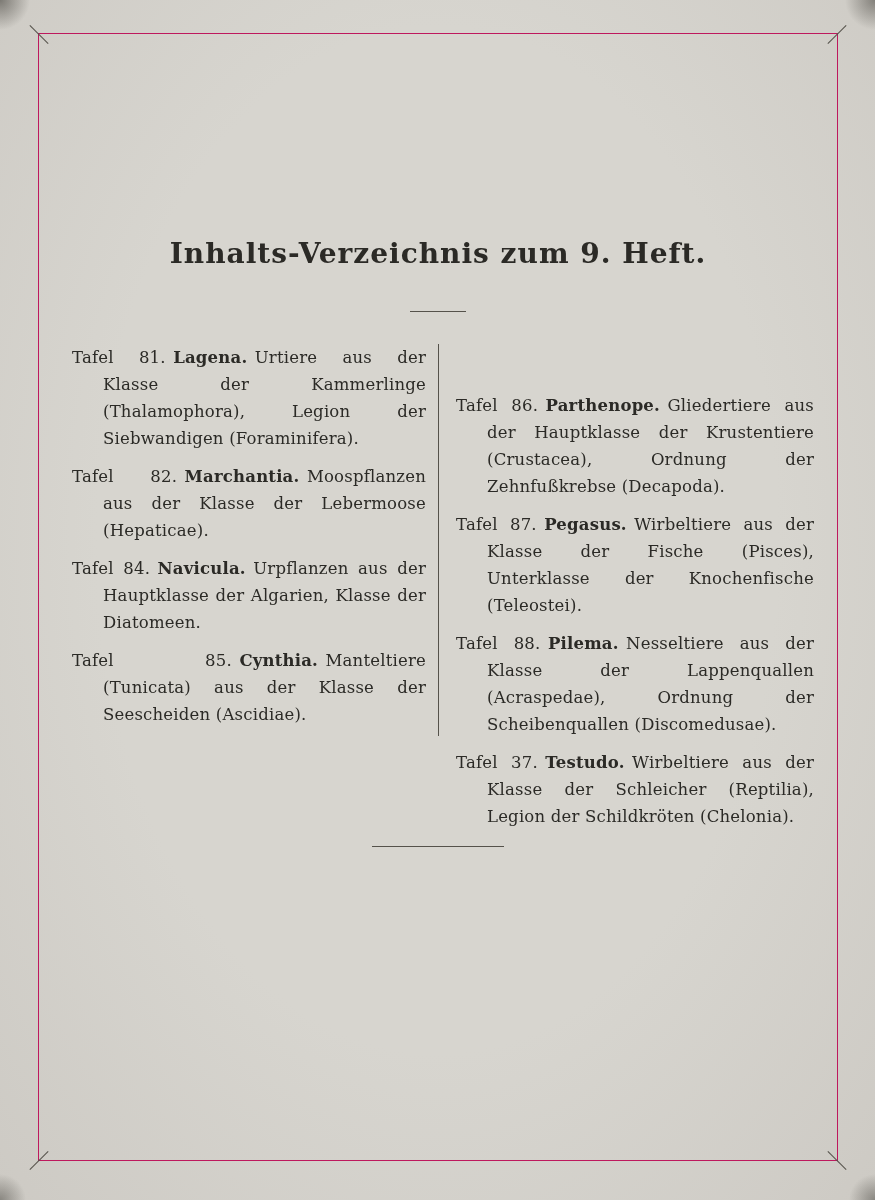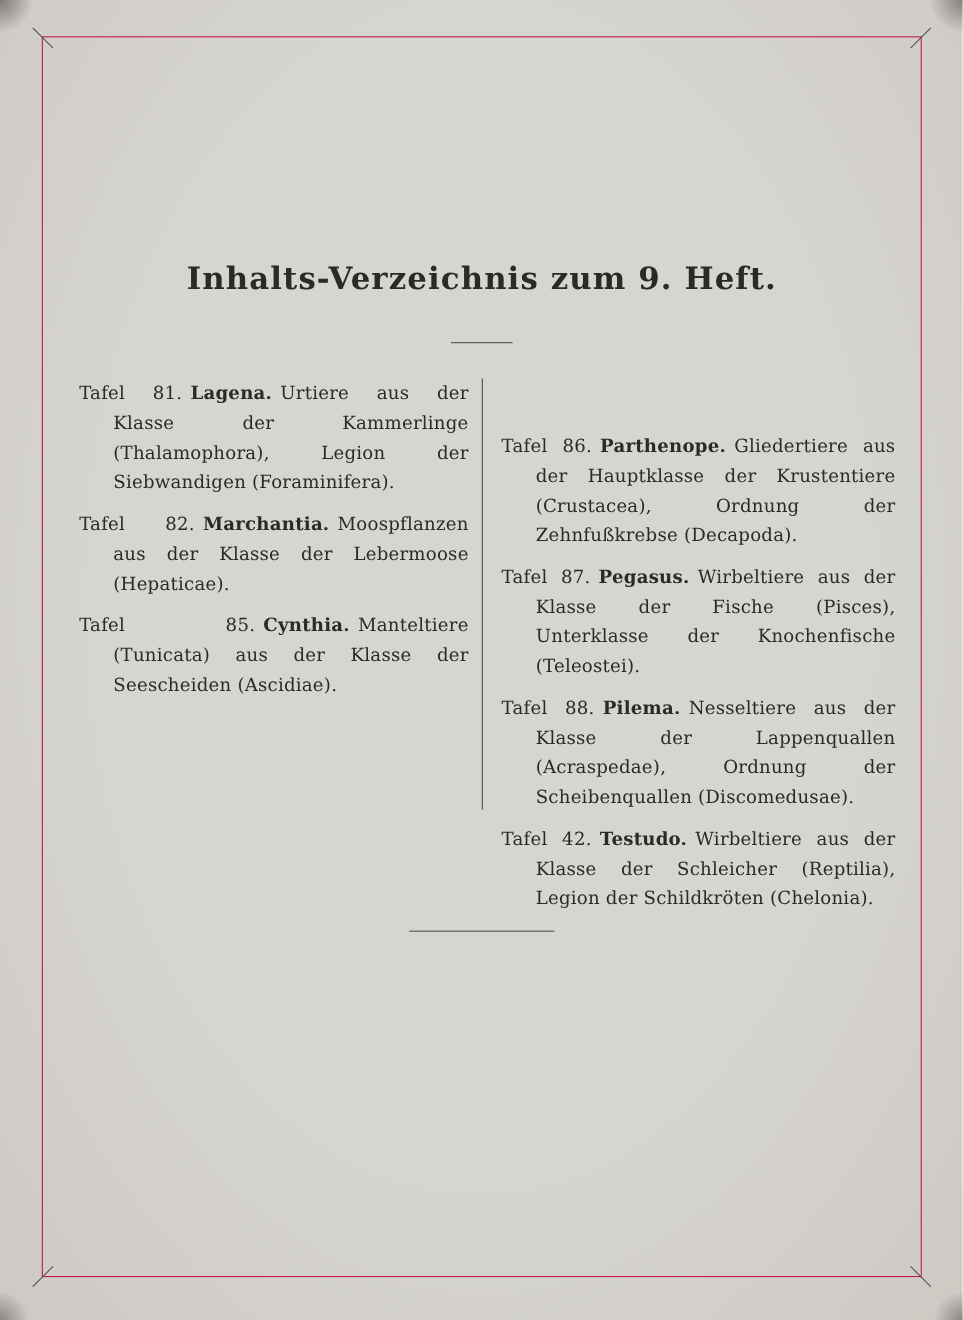--- a/index.html
+++ b/index.html
@@ -101,34 +101,37 @@
 
   <div class="columns">
     <div class="col-left">
         <p class="entry">
     <span class="tafel">Tafel 81.</span><span class="taxon">Lagena.</span><span class="desc">Urtiere aus der Klasse der Kammerlinge (Thalamophora), Legion der Siebwandigen (Foraminifera).</span>
   </p>
         <p class="entry">
     <span class="tafel">Tafel 82.</span><span class="taxon">Marchantia.</span><span class="desc">Moospflanzen aus der Klasse der Lebermoose (Hepaticae).</span>
   </p>
         <p class="entry">
+    <span class="tafel">Tafel 84.</span><span class="taxon">Navicula.</span><span class="desc">Urpflanzen aus der Hauptklasse der Algarien, Klasse der Diatomeen.</span>
+  </p>
+        <p class="entry">
     <span class="tafel">Tafel 85.</span><span class="taxon">Cynthia.</span><span class="desc">Manteltiere (Tunicata) aus der Klasse der Seescheiden (Ascidiae).</span>
   </p>
       </div>
     <div class="col-divider"></div>
     <div class="col-right">
         <p class="entry">
     <span class="tafel">Tafel 86.</span><span class="taxon">Parthenope.</span><span class="desc">Gliedertiere aus der Hauptklasse der Krustentiere (Crustacea), Ordnung der Zehnfußkrebse (Decapoda).</span>
   </p>
         <p class="entry">
     <span class="tafel">Tafel 87.</span><span class="taxon">Pegasus.</span><span class="desc">Wirbeltiere aus der Klasse der Fische (Pisces), Unterklasse der Knochenfische (Teleostei).</span>
   </p>
         <p class="entry">
     <span class="tafel">Tafel 88.</span><span class="taxon">Pilema.</span><span class="desc">Nesseltiere aus der Klasse der Lappenquallen (Acraspedae), Ordnung der Scheibenquallen (Discomedusae).</span>
   </p>
         <p class="entry">
-    <span class="tafel">Tafel 42.</span><span class="taxon">Testudo.</span><span class="desc">Wirbeltiere aus der Klasse der Schleicher (Reptilia), Legion der Schildkröten (Chelonia).</span>
+    <span class="tafel">Tafel 37.</span><span class="taxon">Testudo.</span><span class="desc">Wirbeltiere aus der Klasse der Schleicher (Reptilia), Legion der Schildkröten (Chelonia).</span>
   </p>
       </div>
   </div>
 
   <div class="bottom-rule"></div>
 </div>
 
 </body></html>

